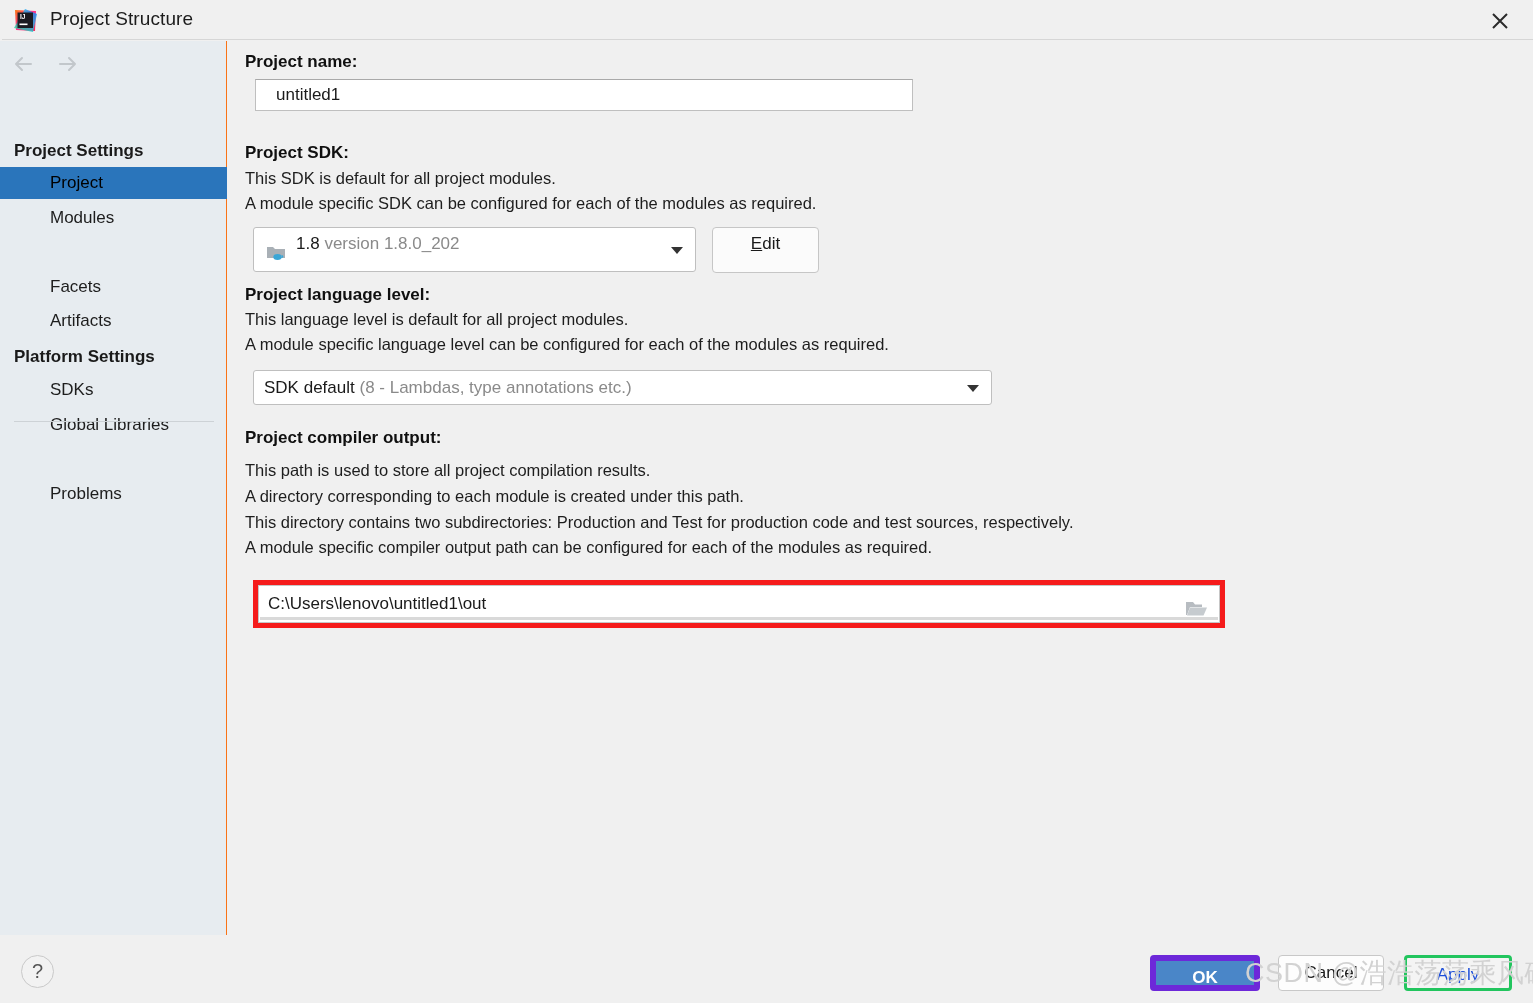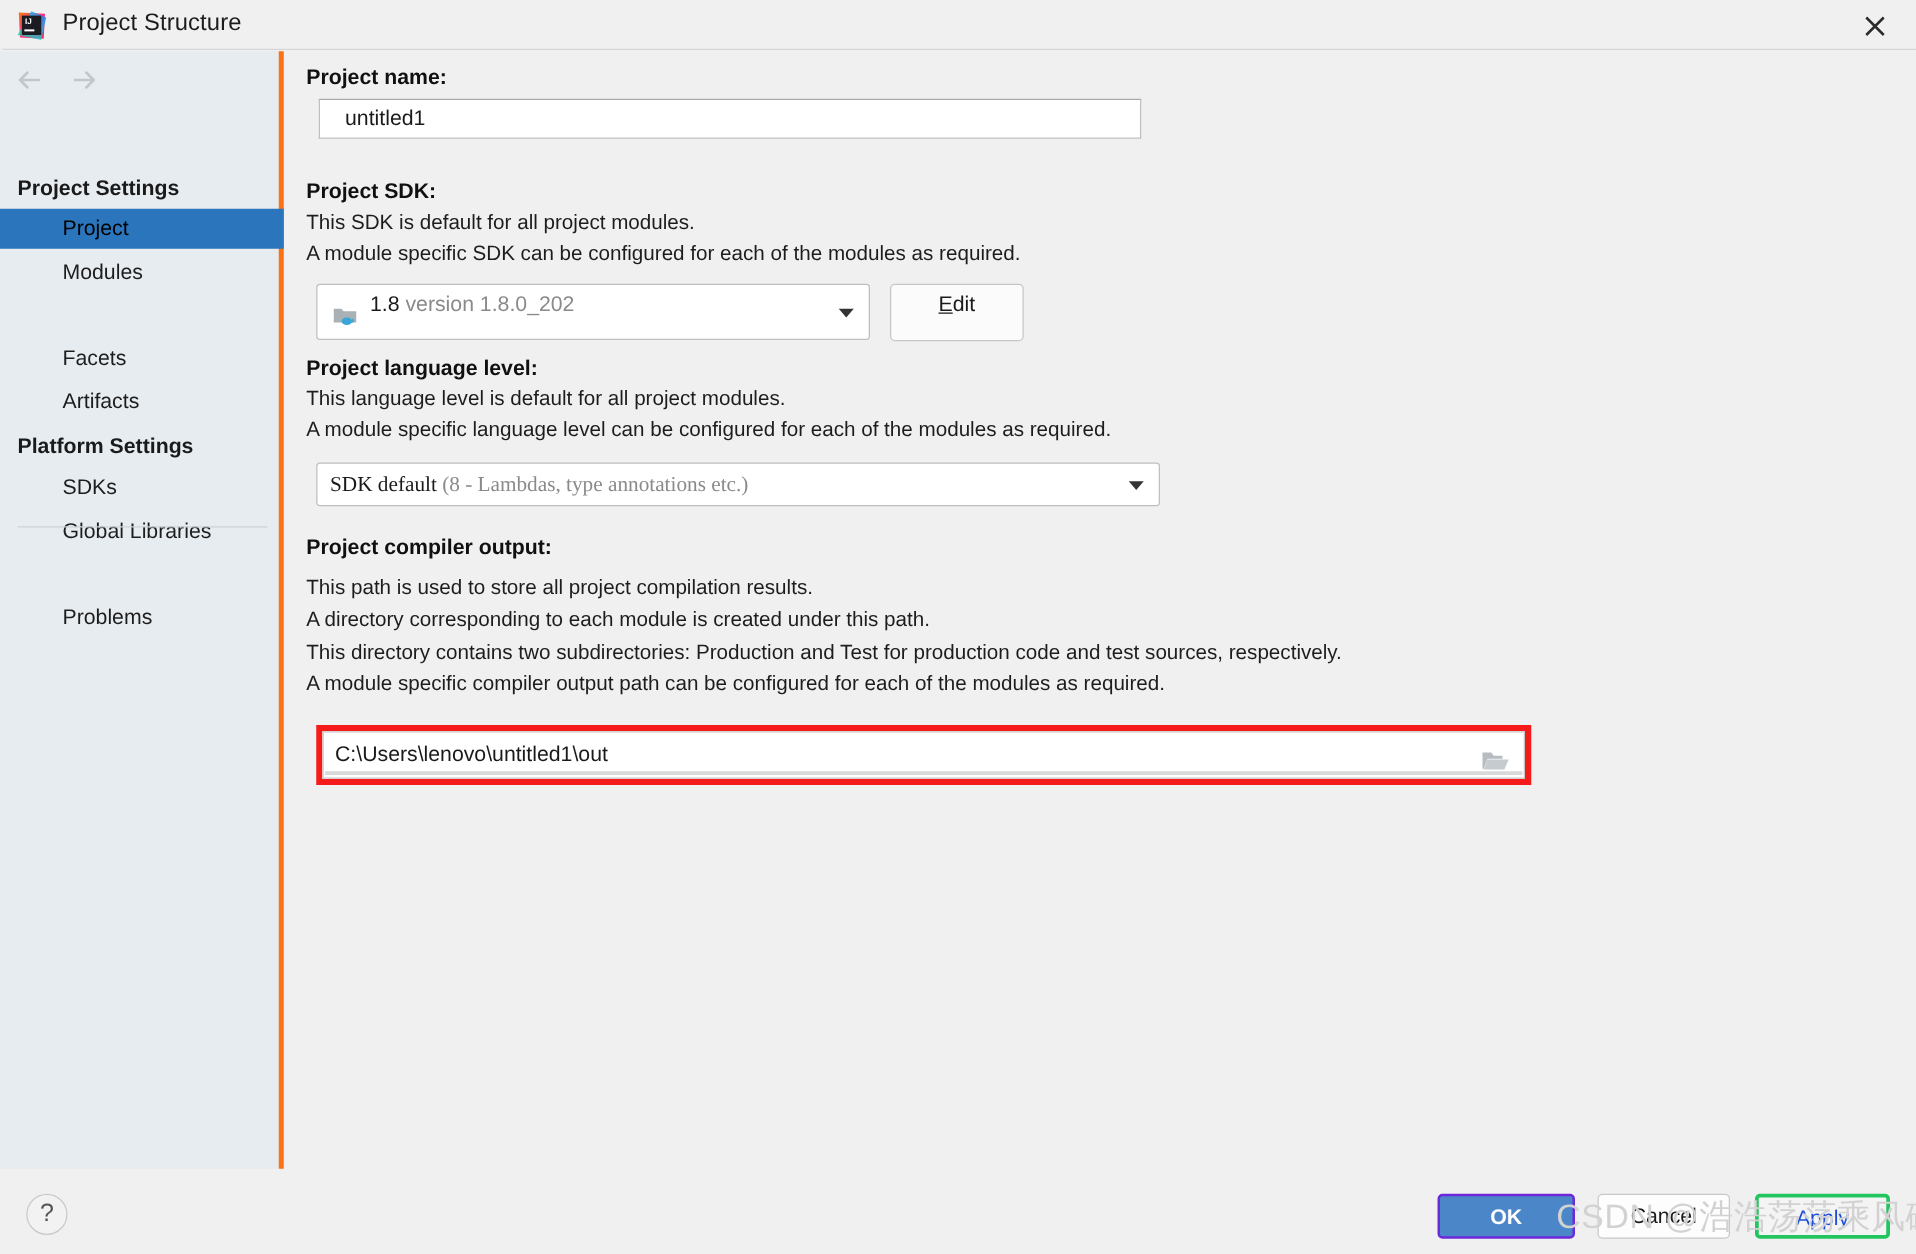--- a/index.html
+++ b/index.html
@@ -26,21 +26,21 @@
   }
   .close-btn {
     position: absolute; right: 22px; top: 8px;
     width: 26px; height: 26px; cursor: pointer;
   }
 
   
   .sidebar {
     position: absolute; left: 0; top: 41px; width: 227px; height: 894px;
     background: #e7ecf0;
-    border-right: 4px solid #f97316;
+    border-right: 1px solid #f97316;
   }
   .navbtns { position: absolute; left: 10px; top: 9px; }
   .navarrow {
     display: inline-block; width: 38px; height: 28px; vertical-align: top;
     cursor: default;
   }
   .side-head {
     position: absolute; left: 14px;
     font-size: 17px; font-weight: bold; color: #1a1a1a;
     white-space: nowrap;
@@ -134,21 +134,21 @@
   .help-btn {
     position: absolute; left: 21px; top: 19px;
     width: 33px; height: 33px; border: 1px solid #c9c9c9;
     border-radius: 50%; background: #f2f2f2;
     color: #555555; font-size: 20px; text-align: center; line-height: 31px;
     cursor: pointer;
   }
   .ok-btn {
     position: absolute; left: 1150px; top: 955px;
     width: 110px; height: 36px;
-    background: #4a86c8; border: 2px solid #6d28d9; border-radius: 4px;
+    background: #4a86c8; border: 6px solid #6d28d9; border-radius: 4px;
     color: #ffffff; font-size: 17px; font-weight: bold;
     text-align: center; line-height: 34px; cursor: pointer;
   }
   .cancel-btn {
     position: absolute; left: 1278px; top: 955px;
     width: 106px; height: 36px;
     background: #fdfdfd; border: 1px solid #c8c8c8; border-radius: 4px;
     color: #1a1a1a; font-size: 17px;
     text-align: center; line-height: 34px; cursor: pointer;
   }
@@ -257,21 +257,21 @@
     </div>
 
     <div class="btn" style="left:484px; top:186px; width:107px; height:46px; line-height:32px;">
       <span class="mnem">E</span><span>dit</span>
     </div>
 
     <div class="lbl-bold" style="left:17px; top:244px;">Project language level:</div>
     <div class="lbl-desc" style="left:17px; top:269px;">This language level is default for all project modules.</div>
     <div class="lbl-desc" style="left:17px; top:294px;">A module specific language level can be configured for each of the modules as required.</div>
 
-    <div class="combo" style="left:25px; top:329px; width:675px; height:35px; line-height:33px;font-family:Liberation Serif, serif;">
+    <div class="combo" style="left:25px; top:329px; width:739px; height:35px; line-height:33px;">
       <span class="combo-text" style="left:10px;">
         <span>SDK default</span>
         <span class="dim">(8 - Lambdas, type annotations etc.)</span>
       </span>
       <span class="caret"></span>
     </div>
 
     <div class="lbl-bold" style="left:17px; top:387px;">Project compiler output:</div>
     <div class="lbl-desc" style="left:17px; top:420px;">This path is used to store all project compilation results.</div>
     <div class="lbl-desc" style="left:17px; top:446px;">A directory corresponding to each module is created under this path.</div>

